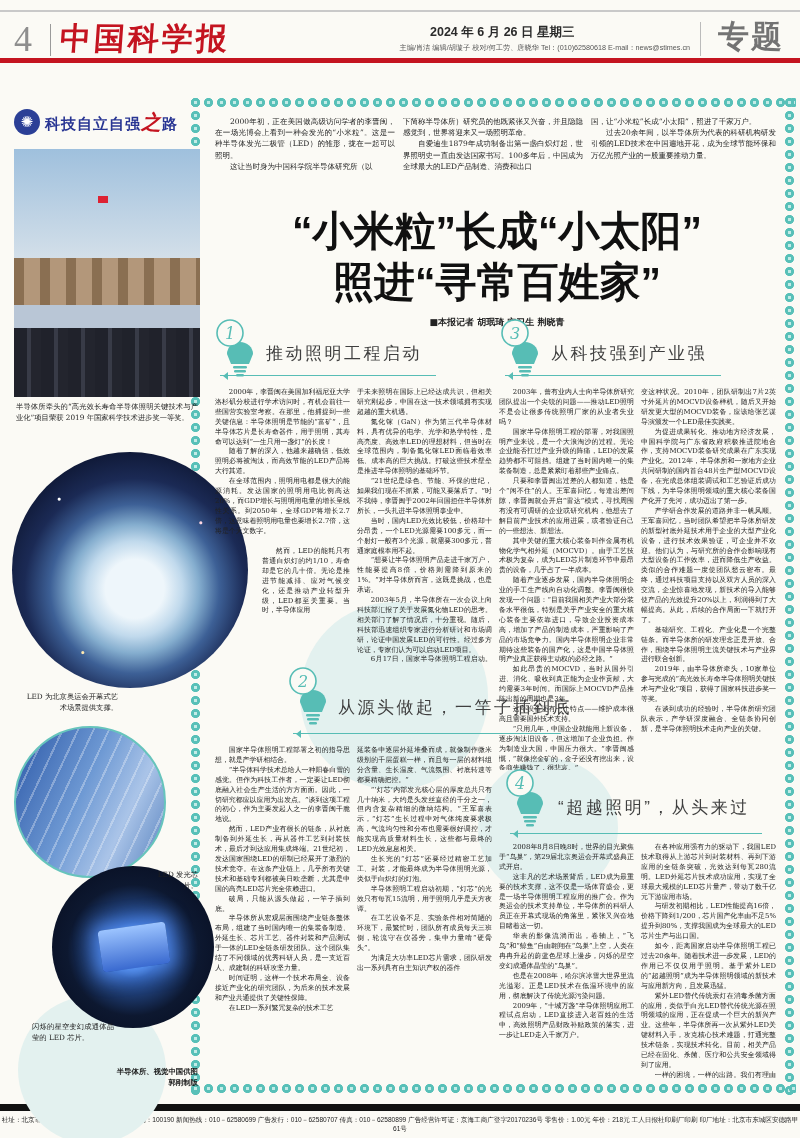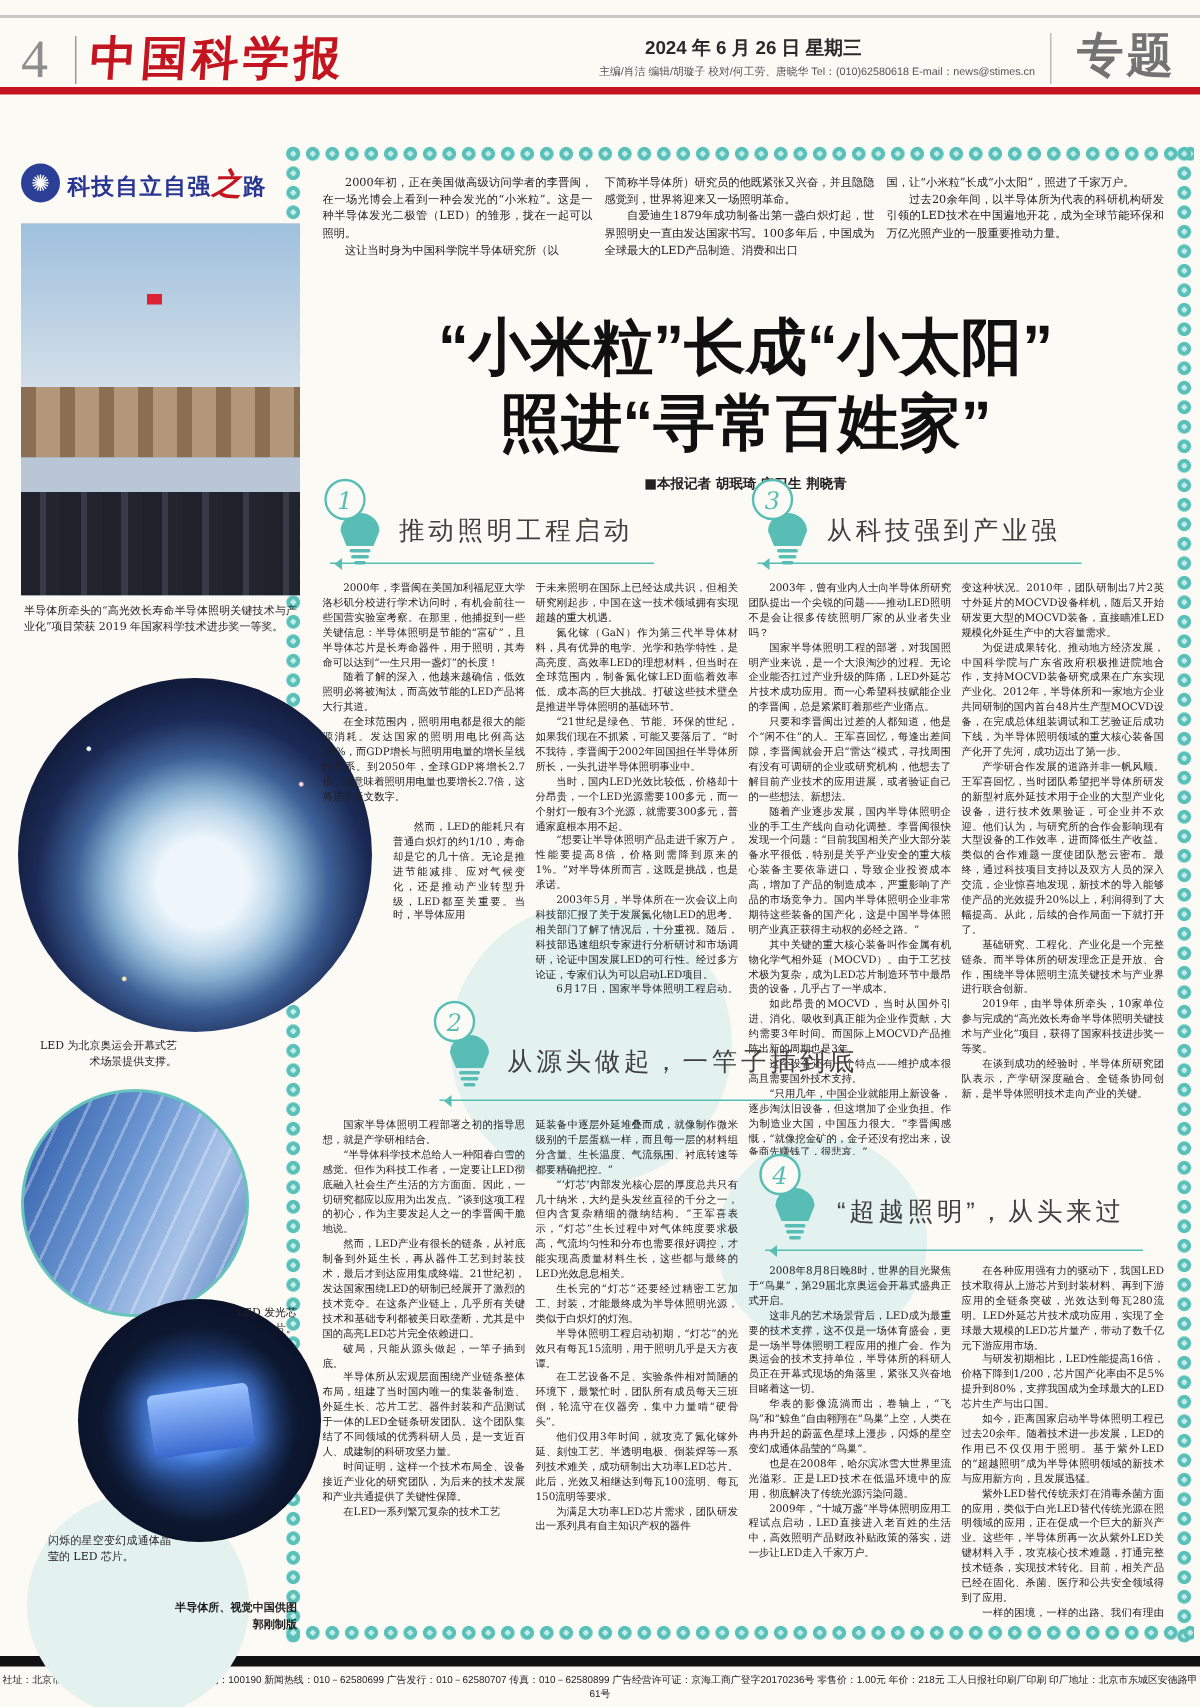--- a/index.html
+++ b/index.html
@@ -193,30 +193,30 @@
     <p>于未来照明在国际上已经达成共识，但相关研究刚起步，中国在这一技术领域拥有实现超越的重大机遇。</p>
     <p>氮化镓（GaN）作为第三代半导体材料，具有优异的电学、光学和热学特性，是高亮度、高效率LED的理想材料，但当时在全球范围内，制备氮化镓LED面临着效率低、成本高的巨大挑战。打破这些技术壁垒是推进半导体照明的基础环节。</p>
     <p>“21世纪是绿色、节能、环保的世纪，如果我们现在不抓紧，可能又要落后了。”时不我待，李晋闽于2002年回国担任半导体所所长，一头扎进半导体照明事业中。</p>
     <p>当时，国内LED光效比较低，价格却十分昂贵，一个LED光源需要100多元，而一个射灯一般有3个光源，就需要300多元，普通家庭根本用不起。</p>
     <p>“想要让半导体照明产品走进千家万户，性能要提高8倍，价格则需降到原来的1%。”对半导体所而言，这既是挑战，也是承诺。</p>
     <p>2003年5月，半导体所在一次会议上向科技部汇报了关于发展氮化物LED的思考。相关部门了解了情况后，十分重视。随后，科技部迅速组织专家进行分析研讨和市场调研，论证中国发展LED的可行性。经过多方论证，专家们认为可以启动LED项目。</p>
     <p>6月17日，国家半导体照明工程启动。这是我国首次提出发展半导体照明计划，速度之快，超出了半导体所的预想。</p>
   </div>
 <div class="abs body-col s3c1">
     <p>2003年，曾有业内人士向半导体所研究团队提出一个尖锐的问题——推动LED照明不是会让很多传统照明厂家的从业者失业吗？</p>
-    <p>国家半导体照明工程的部署，对我国照明产业来说，是一个大浪淘沙的过程。无论企业能否扛过产业升级的阵痛，LED外延芯片技术成功应用。而一心希望科技赋能企业的李晋闽，总是紧紧盯着那些产业痛点。</p>
+    <p>国家半导体照明工程的部署，对我国照明产业来说，是一个大浪淘沙的过程。无论企业能否扛过产业升级的阵痛，LED的发展趋势都不可阻挡。组建了当时国内唯一的集装备制造，总是紧紧盯着那些产业痛点。</p>
     <p>只要和李晋闽出过差的人都知道，他是个“闲不住”的人。王军喜回忆，每逢出差间隙，李晋闽就会开启“雷达”模式，寻找周围有没有可调研的企业或研究机构，他想去了解目前产业技术的应用进展，或者验证自己的一些想法、新想法。</p>
+    <p>其中关键的重大核心装备叫作金属有机物化学气相外延（MOCVD）。由于工艺技术极为复杂，成为LED芯片制造环节中最昂贵的设备，几乎占了一半成本。</p>
     <p>随着产业逐步发展，国内半导体照明企业的手工生产线向自动化调整。李晋闽很快发现一个问题：“目前我国相关产业大部分装备水平很低，特别是关乎产业安全的重大核心装备主要依靠进口，导致企业投资成本高，增加了产品的制造成本，严重影响了产品的市场竞争力。国内半导体照明企业非常期待这些装备的国产化，这是中国半导体照明产业真正获得主动权的必经之路。”</p>
-    <p>其中关键的重大核心装备叫作金属有机物化学气相外延（MOCVD）。由于工艺技术极为复杂，成为LED芯片制造环节中最昂贵的设备，几乎占了一半成本。</p>
     <p>如此昂贵的MOCVD，当时从国外引进、消化、吸收到真正能为企业作贡献，大约需要3年时间。而国际上MOCVD产品推陈出新的周期也是3年。</p>
     <p>这个设备还有一个特点——维护成本很高且需要国外技术支持。</p>
     <p>“只用几年，中国企业就能用上新设备，逐步淘汰旧设备，但这增加了企业负担。作为制造业大国，中国压力很大。”李晋闽感慨，“就像挖金矿的，金子还没有挖出来，设备商先赚钱了，很悲哀。”</p>
   </div>
 <div class="abs body-col s3c2 cf">
-    <p>变这种状况。2010年，团队研制出7片2英寸外延片的MOCVD设备样机，随后又开始研发更大型的MOCVD装备，直接瞄准LED规模化外延生产中的大容量需求。</p>
+    <p>变这种状况。2010年，团队研制出7片2英寸外延片的MOCVD设备样机，随后又开始研发更大型的MOCVD装备，应该给张艺谋导演颁发一个LED最佳实践奖。</p>
     <p>为促进成果转化、推动地方经济发展，中国科学院与广东省政府积极推进院地合作，支持MOCVD装备研究成果在广东实现产业化。2012年，半导体所和一家地方企业共同研制的国内首台48片生产型MOCVD设备，在完成总体组装调试和工艺验证后成功下线，为半导体照明领域的重大核心装备国产化开了先河，成功迈出了第一步。</p>
     <p>产学研合作发展的道路并非一帆风顺。王军喜回忆，当时团队希望把半导体所研发的新型衬底外延技术用于企业的大型产业化设备，进行技术效果验证，可企业并不欢迎。他们认为，与研究所的合作会影响现有大型设备的工作效率，进而降低生产收益。类似的合作难题一度使团队愁云密布。最终，通过科技项目支持以及双方人员的深入交流，企业惊喜地发现，新技术的导入能够使产品的光效提升20%以上，利润得到了大幅提高。从此，后续的合作局面一下就打开了。</p>
     <p>基础研究、工程化、产业化是一个完整链条。而半导体所的研发理念正是开放、合作，围绕半导体照明主流关键技术与产业界进行联合创新。</p>
     <p>2019年，由半导体所牵头，10家单位参与完成的“高光效长寿命半导体照明关键技术与产业化”项目，获得了国家科技进步奖一等奖。</p>
     <p>在谈到成功的经验时，半导体所研究团队表示，产学研深度融合、全链条协同创新，是半导体照明技术走向产业的关键。</p>
   </div>
 
 <div class="abs pale-circle s2circle"></div>
 <svg class="abs bulb" style="left:288px;top:666px" width="44" height="62" viewBox="0 0 44 62">
   <path d="M12,36 A13,12 0 0 1 38,36 L34,46 L16,46 Z" fill="#57bdb5"></path>
@@ -236,21 +236,20 @@
     <p>半导体所从宏观层面围绕产业链条整体布局，组建了当时国内唯一的集装备制造、外延生长、芯片工艺、器件封装和产品测试于一体的LED全链条研发团队。这个团队集结了不同领域的优秀科研人员，是一支近百人、成建制的科研攻坚力量。</p>
     <p>时间证明，这样一个技术布局全、设备接近产业化的研究团队，为后来的技术发展和产业共通提供了关键性保障。</p>
     <p>在LED一系列繁冗复杂的技术工艺</p>
   </div>
 <div class="abs body-col s2c2 cf">
     <p>延装备中逐层外延堆叠而成，就像制作微米级别的千层蛋糕一样，而且每一层的材料组分含量、生长温度、气流氛围、衬底转速等都要精确把控。”</p>
     <p>“‘灯芯’内部发光核心层的厚度总共只有几十纳米，大约是头发丝直径的千分之一，但内含复杂精细的微纳结构。”王军喜表示，“灯芯”生长过程中对气体纯度要求极高，气流均匀性和分布也需要很好调控，才能实现高质量材料生长，这些都与最终的LED光效息息相关。</p>
     <p>生长完的“灯芯”还要经过精密工艺加工、封装，才能最终成为半导体照明光源，类似于白炽灯的灯泡。</p>
     <p>半导体照明工程启动初期，“灯芯”的光效只有每瓦15流明，用于照明几乎是天方夜谭。</p>
     <p>在工艺设备不足、实验条件相对简陋的环境下，最繁忙时，团队所有成员每天三班倒，轮流守在仪器旁，集中力量啃“硬骨头”。</p>
-    <p>他们仅用3年时间，就攻克了氮化镓外延、刻蚀工艺、半透明电极、倒装焊等一系列技术难关，成功研制出大功率LED芯片。此后，光效又相继达到每瓦100流明、每瓦150流明等要求。</p>
     <p>为满足大功率LED芯片需求，团队研发出一系列具有自主知识产权的器件</p>
   </div>
 
 <div class="abs pale-circle s4circle"></div>
 <svg class="abs bulb" style="left:505px;top:768px" width="44" height="62" viewBox="0 0 44 62">
   <path d="M12,36 A13,12 0 0 1 38,36 L34,46 L16,46 Z" fill="#57bdb5"></path>
   <rect x="18" y="48" width="14" height="2.4" rx="1.2" fill="#57bdb5"></rect>
   <rect x="19" y="52" width="12" height="2.4" rx="1.2" fill="#57bdb5"></rect>
   <rect x="21" y="56" width="8" height="2.4" rx="1.2" fill="#57bdb5"></rect>
   <circle cx="15" cy="15" r="13" fill="#fbfaf5" stroke="#57bdb5" stroke-width="1.6"></circle>

